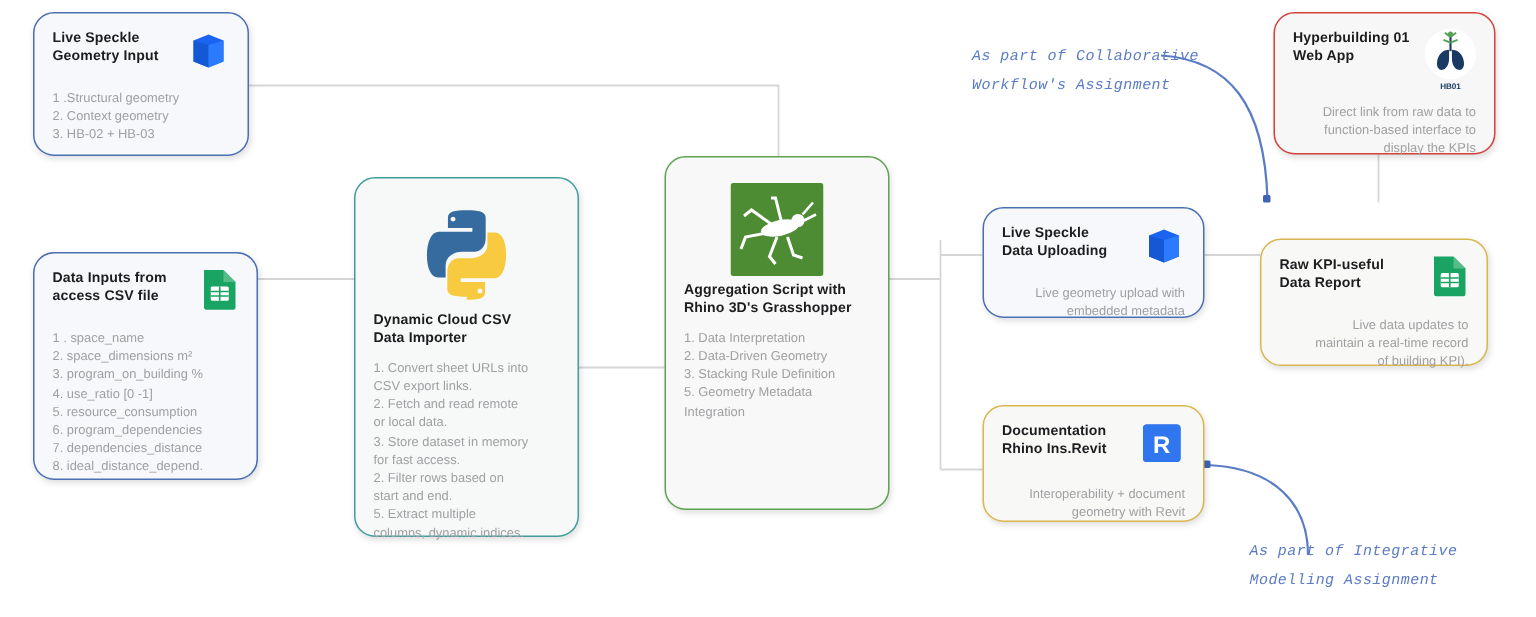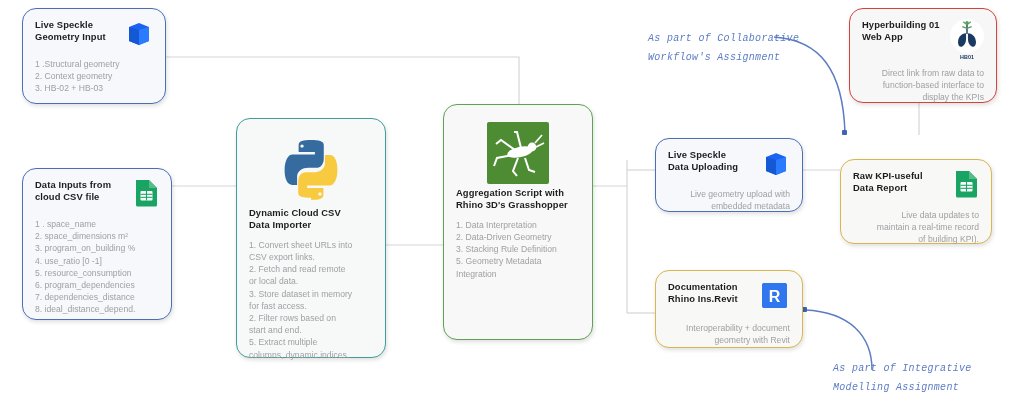--- a/index.html
+++ b/index.html
@@ -110,21 +110,21 @@
     <div class="card-list">
       <div class="li">1 .Structural geometry</div>
       <div class="li">2. Context geometry</div>
       <div class="li">3. HB-02 + HB-03</div>
     </div>
   </div>
 
   <div class="card blue" style="left:22px; top:168px; width:150px; height:152px;">
     <div class="card-head">
       <div class="card-title">Data Inputs from
-cloud CSV file</div>
+access CSV file</div>
       <div class="icon-wrap">
         <svg width="25" height="28" viewBox="0 0 25 28">
           <path d="M2 1 h13 l8 8 v17 a1.5 1.5 0 0 1 -1.5 1.5 h-18 A1.5 1.5 0 0 1 2 26 Z" fill="#1aa463"></path>
           <path d="M15 1 l8 8 h-8 Z" fill="#57bb8a"></path>
           <rect x="6.5" y="12" width="12" height="9.5" rx="1" fill="#fff"></rect>
           <g stroke="#1aa463" stroke-width="1.1">
             <line x1="6.5" y1="15.3" x2="18.5" y2="15.3"></line>
             <line x1="6.5" y1="18.3" x2="18.5" y2="18.3"></line>
             <line x1="12.5" y1="12" x2="12.5" y2="21.5"></line>
           </g>

